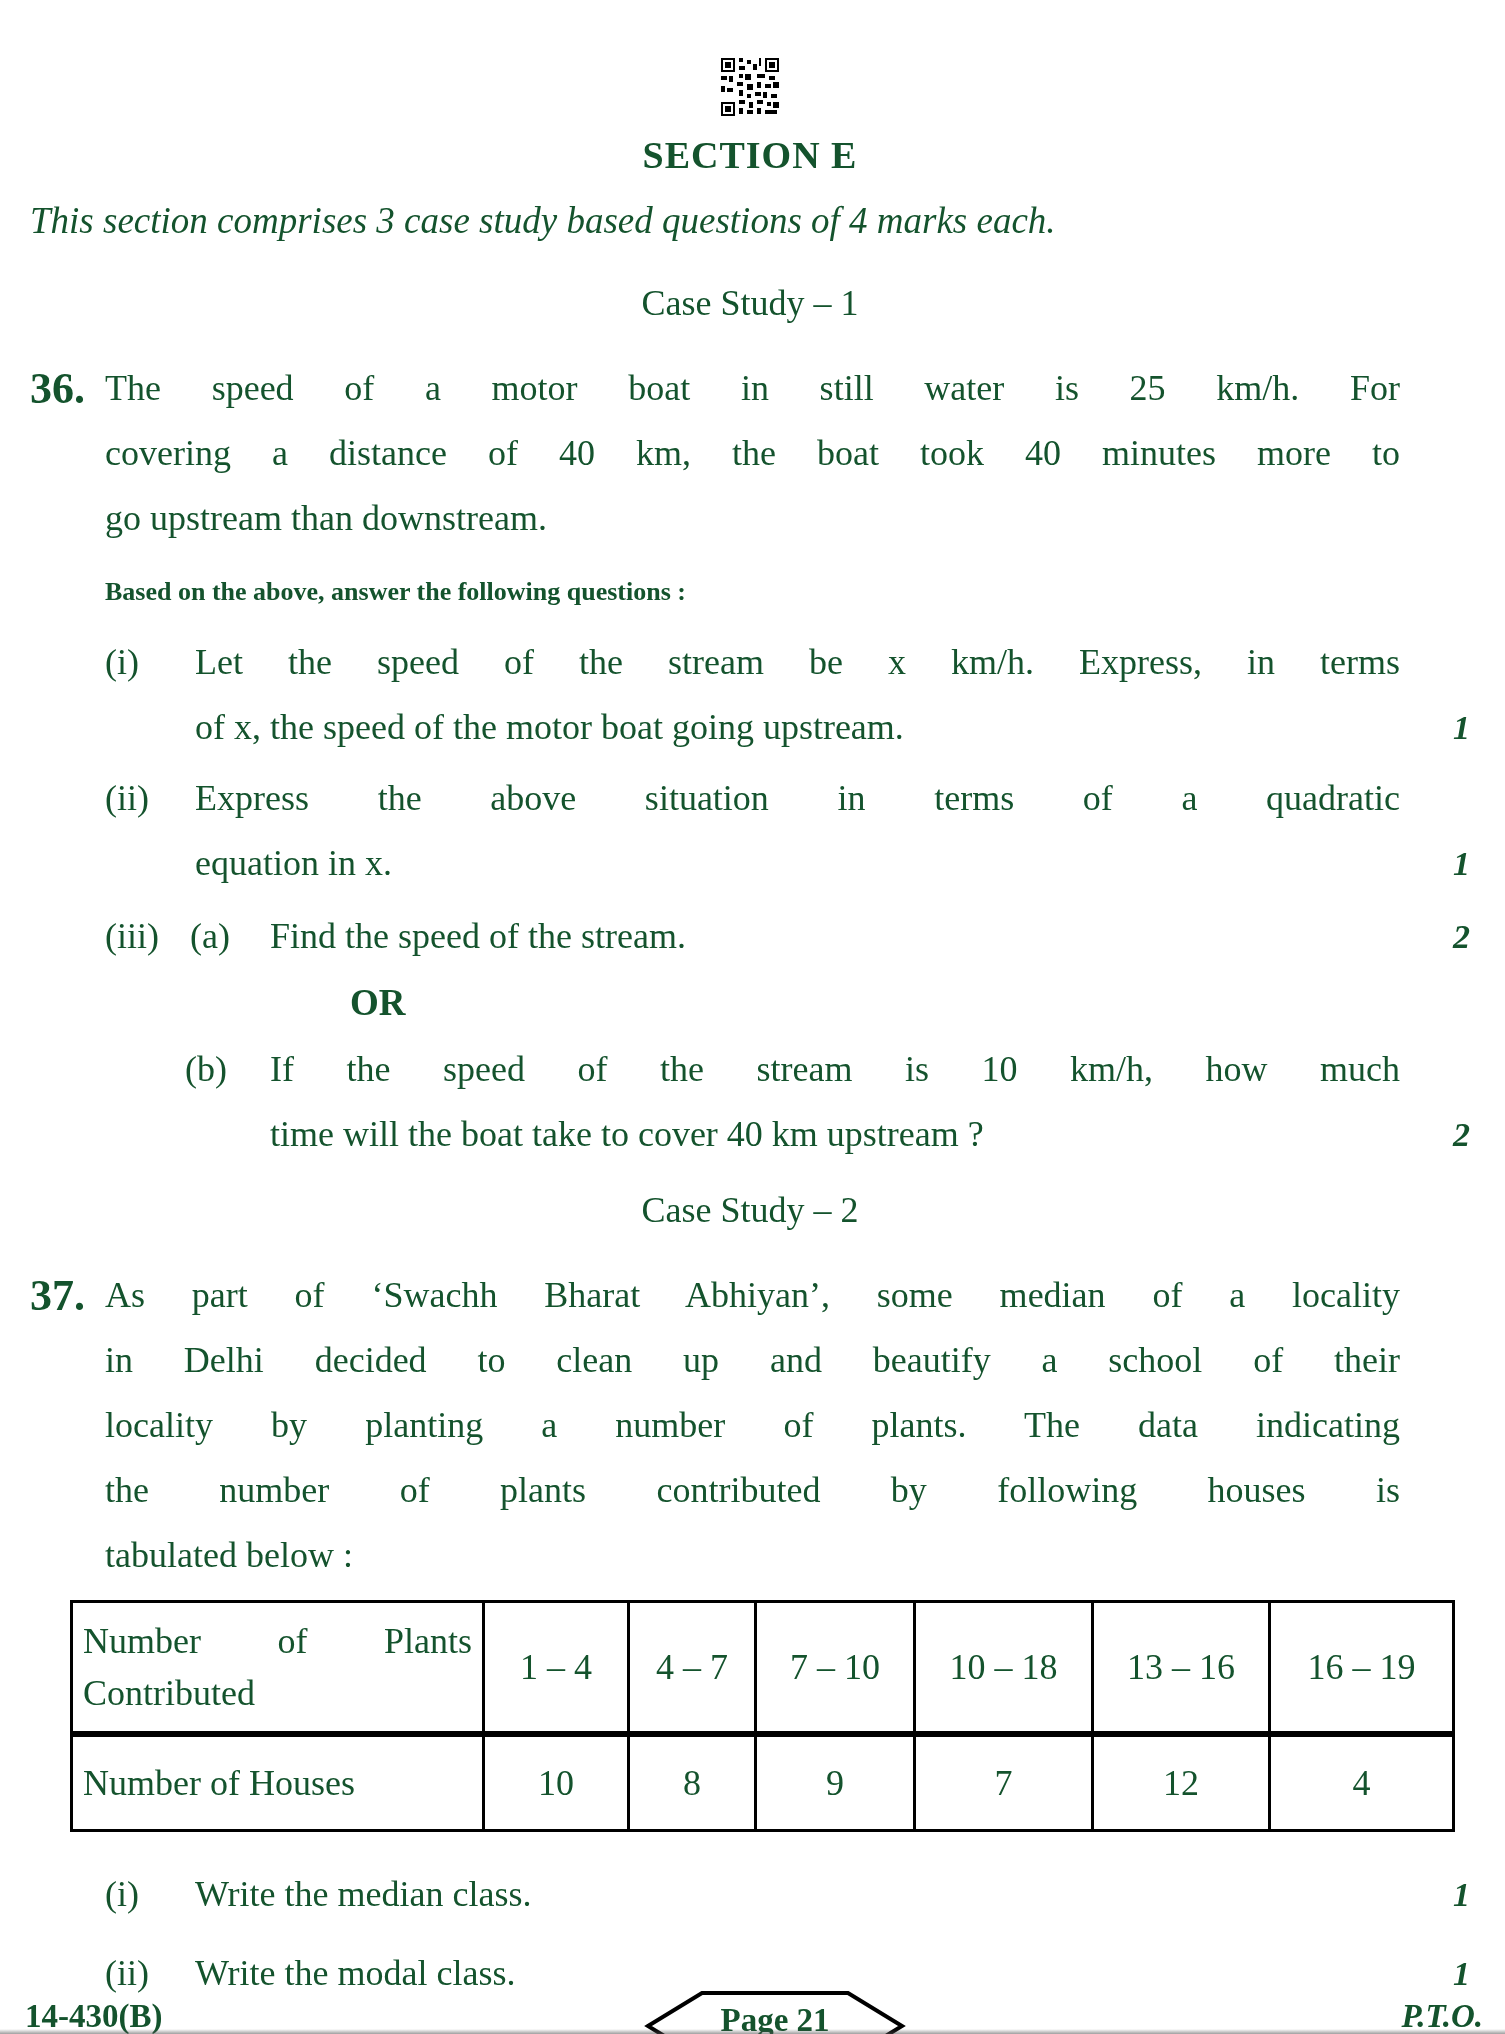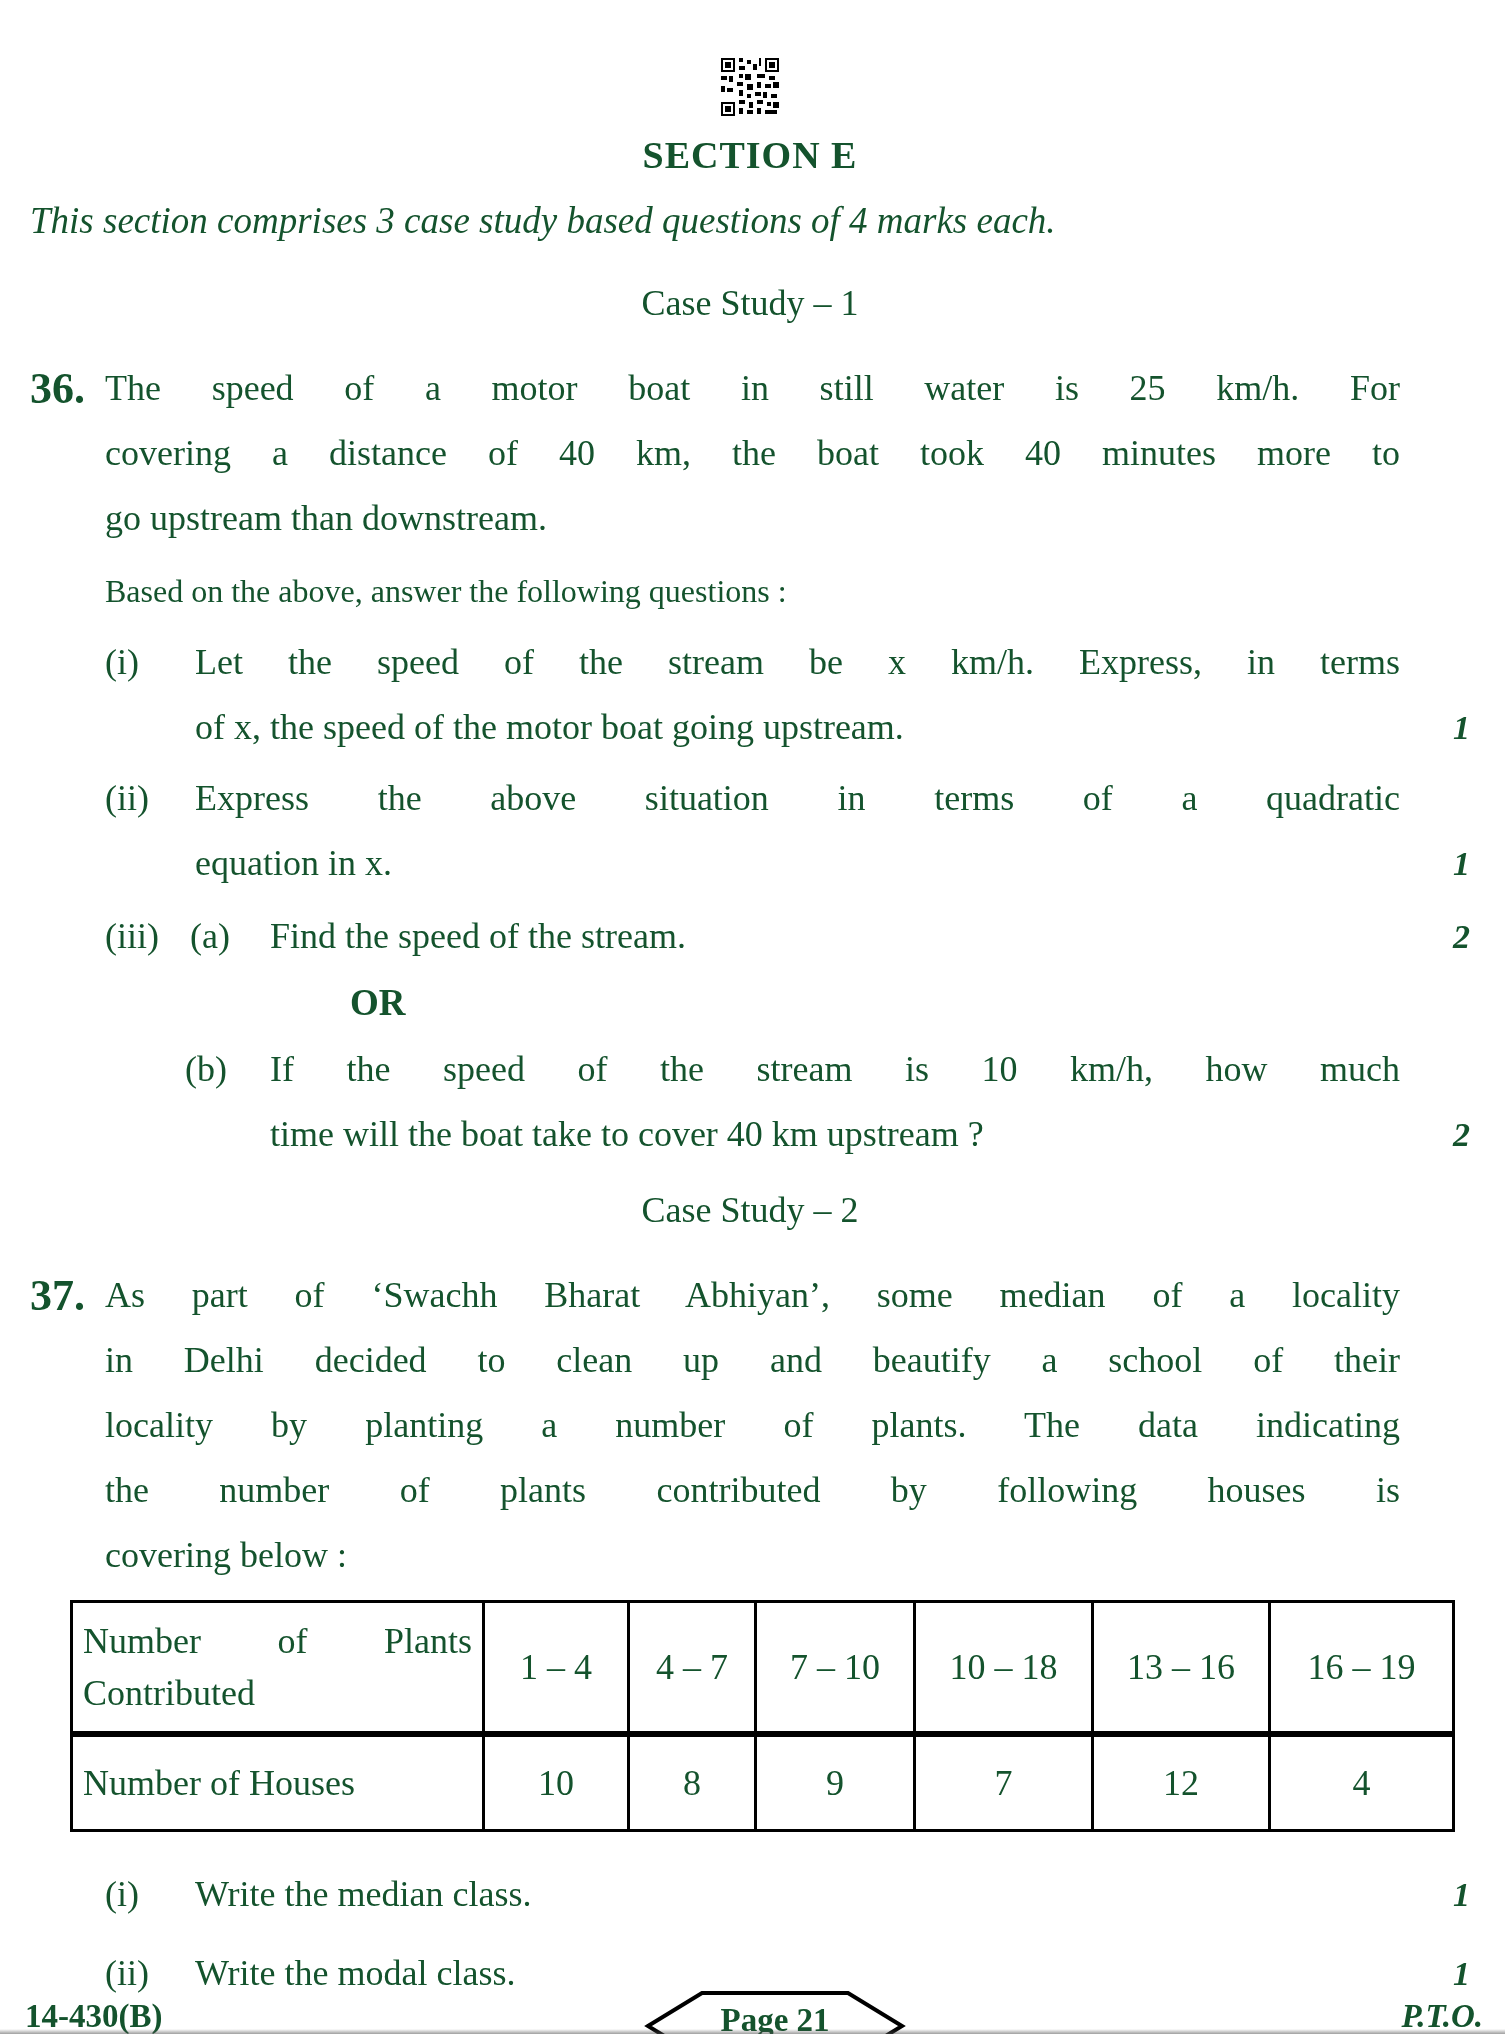--- a/index.html
+++ b/index.html
@@ -20,21 +20,21 @@
   .cs-title.first { margin-top:34px; }
   .cs-title.second { margin-top:20px; }
 
   .q { display:flex; margin-top:30px; }
   .qnum { flex:none; width:75px; font-weight:bold; font-size:44px; line-height:65px; }
   .qbody { flex:1; margin-right:70px; font-size:36px; line-height:65px; }
 
   .jline { text-align:justify; text-align-last:justify; }
   .jline.last { text-align-last:left; }
 
-  .lead { margin:8px 0 0 75px; font-size:32px; line-height:65px; }
+  .lead { margin:8px 0 0 75px; font-size:26px; line-height:65px;font-weight:bold; }
 
   .part { display:flex; margin-left:75px; margin-top:6px; font-size:36px; line-height:65px; }
   .part.gap { margin-top:8px; }
   .part.bgap { margin-top:10px; }
   .plabel { flex:none; width:90px; }
   .plabel-iii { width:85px; }
   .plabel-sub { flex:none; width:80px; }
   .ptext { flex:1; }
   .pmarks {
     flex:none; width:70px; align-self:flex-end; text-align:right;
@@ -134,21 +134,21 @@
 
     <div class="cs-title second">Case Study – 2</div>
 
     <div class="q">
       <div class="qnum">37.</div>
       <div class="qbody">
         <div class="jline">As part of ‘Swachh Bharat Abhiyan’, some median of a locality</div>
         <div class="jline">in Delhi decided to clean up and beautify a school of their</div>
         <div class="jline">locality by planting a number of plants. The data indicating</div>
         <div class="jline">the number of plants contributed by following houses is</div>
-        <div class="jline last">covering below :</div>
+        <div class="jline last">tabulated below :</div>
       </div>
     </div>
 
     <table class="dtable">
       <colgroup>
         <col style="width:412px">
           <col style="width:145px">
           <col style="width:127px">
         <col style="width:159px">
           <col style="width:178px">

